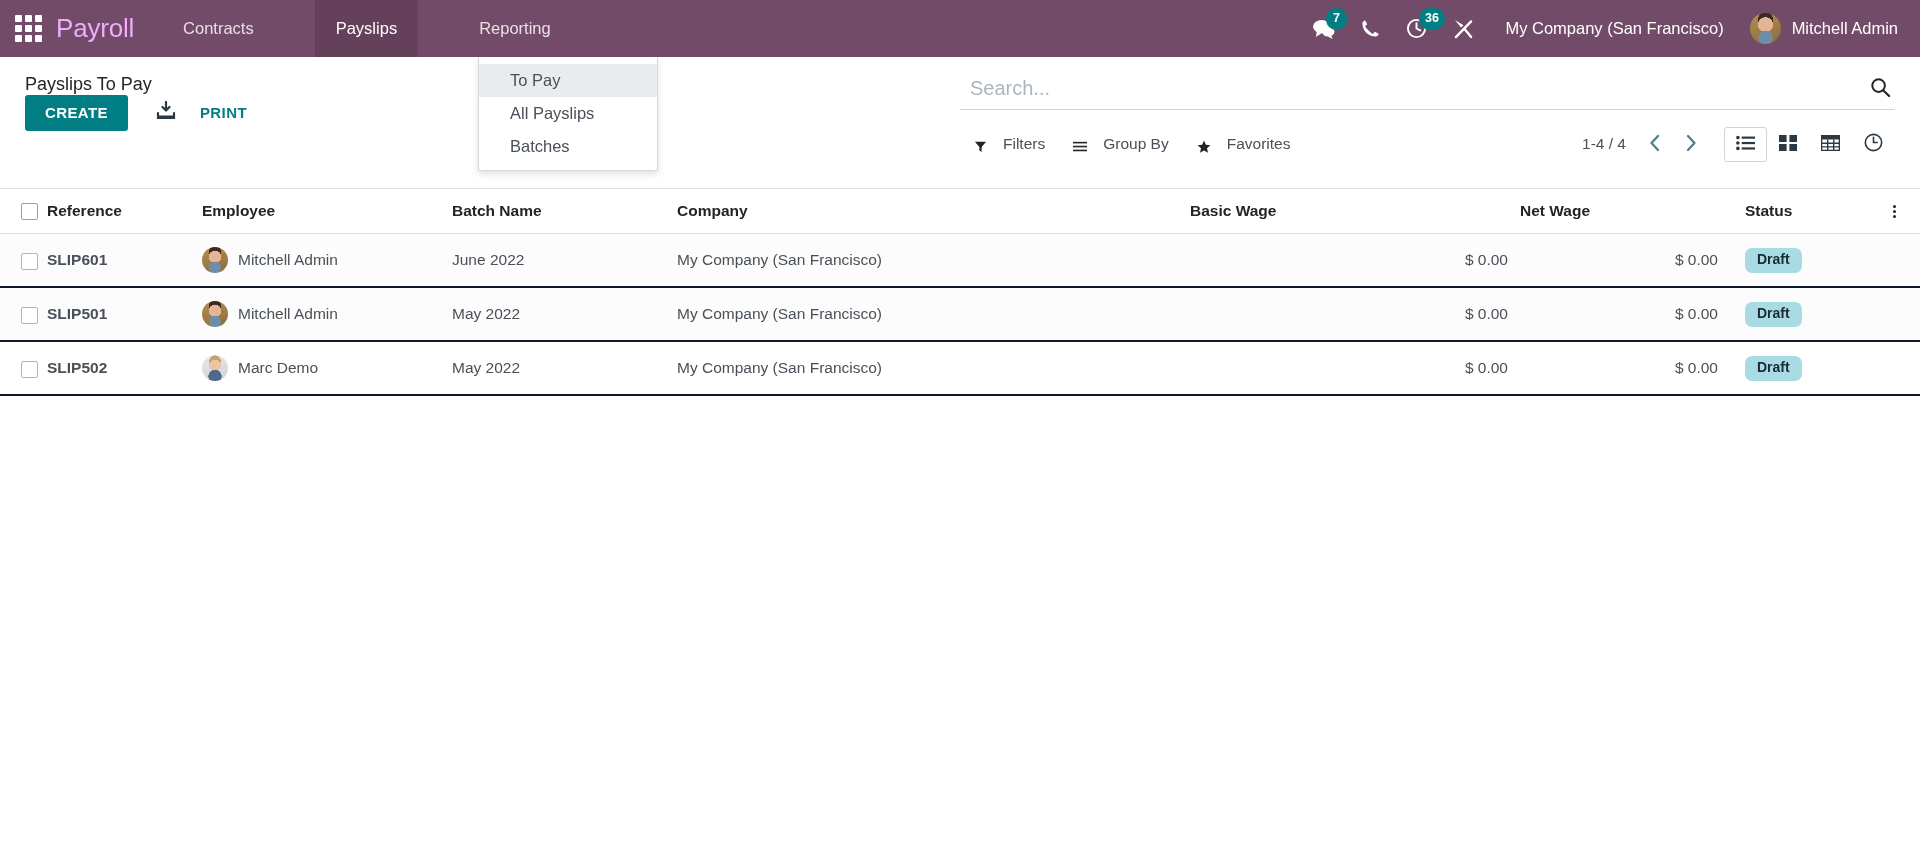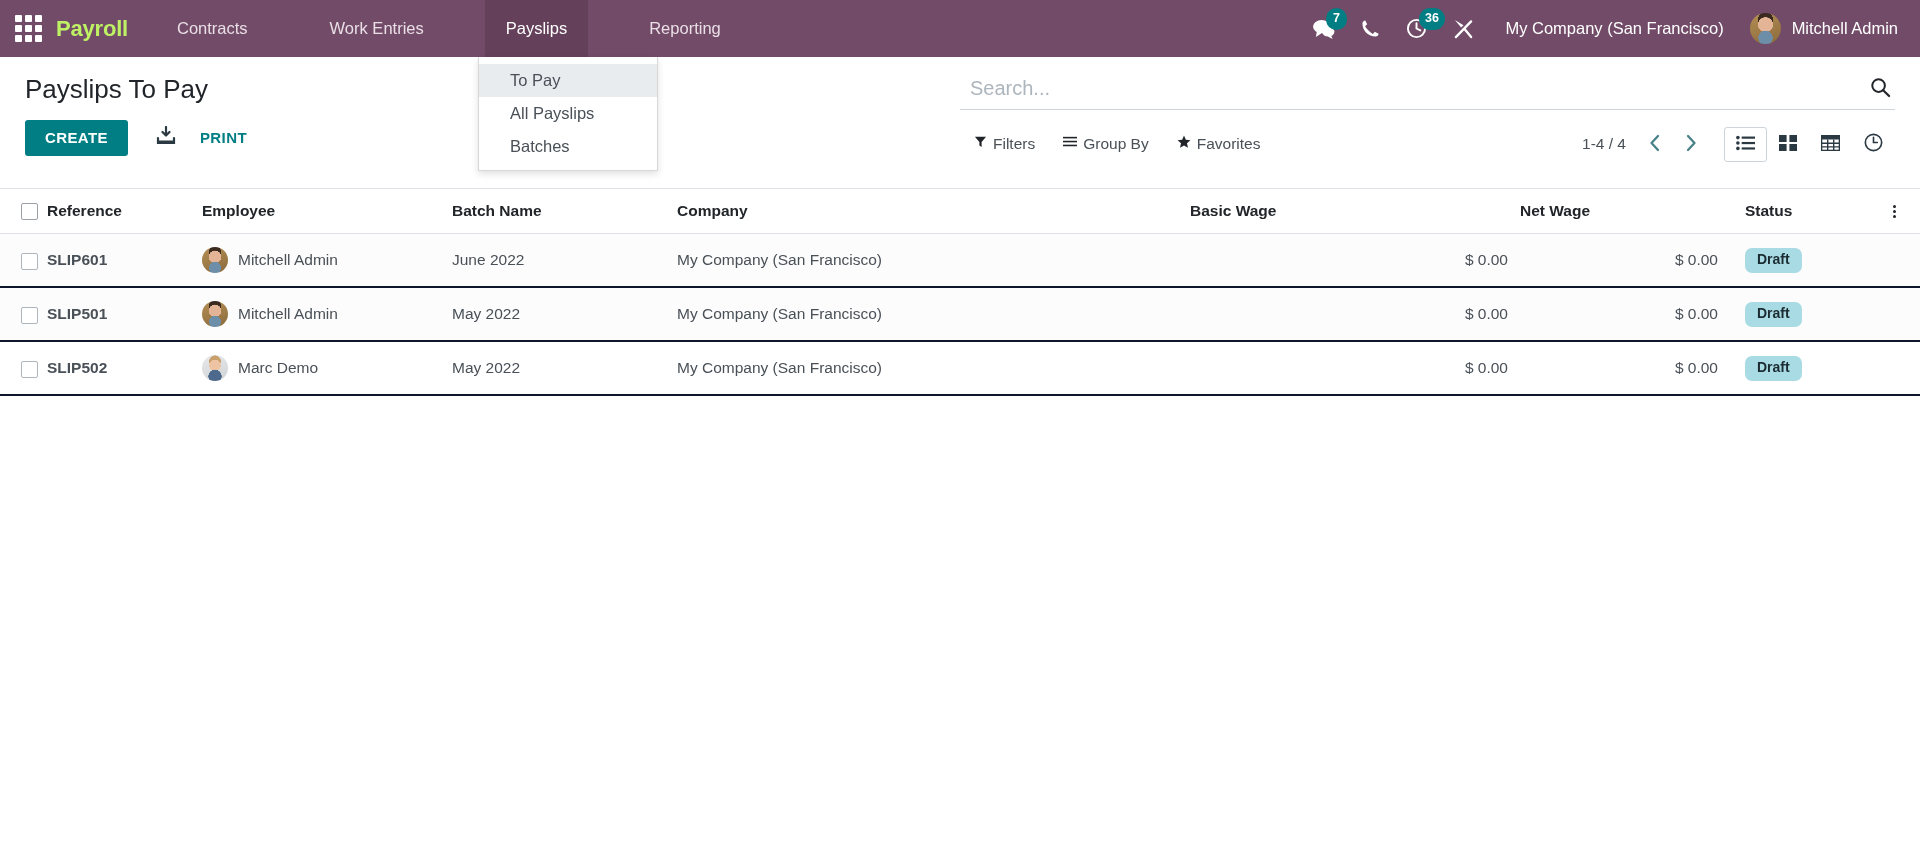--- a/index.html
+++ b/index.html
@@ -27,23 +27,23 @@
   }
   .apps-grid {
     display: grid;
     grid-template-columns: repeat(3, 7px);
     grid-template-rows: repeat(3, 7px);
     gap: 3px;
   }
   .apps-grid i { display: block; width: 7px; height: 7px; background: #fff; border-radius: 1px; }
 
   .brand {
-    color: #bef264;
-    font-size: 22px;
-    font-weight: bold;
+    color: #f0abfc;
+    font-size: 26px;
+    font-weight: normal;
     letter-spacing: -0.2px;
     padding-right: 28px;
     cursor: pointer;
     line-height: 57px;
   }
 
   .nav-items { display: flex; align-items: stretch; height: 57px; gap: 40px; }
   .nav-item {
     display: flex; align-items: center;
     padding: 0 21px;
@@ -150,25 +150,24 @@
     background: #fff;
     border-bottom: 1px solid #dee2e6;
     padding: 0;
     position: relative;
     height: 132px;
   }
   .cp-row { display: flex; align-items: flex-start; }
 
   .cp-left { width: 960px; padding: 18px 0 0 25px; }
   .page-title {
-    font-size: 26px;
+    font-size: 18px;
     color: #212529;
     font-weight: normal;
     line-height: 1.1;
-    margin-bottom: 16px;
   }
   .buttons-row { display: flex; align-items: center; gap: 0; }
   .btn-create {
     background: #00848b;
     background: #017e84;
     color: #fff;
     border: none;
     font-size: 15px;
     font-weight: bold;
     letter-spacing: 0.4px;
@@ -223,21 +222,21 @@
 
   .cp-tools {
     display: flex;
     align-items: center;
     padding-top: 15px;
   }
   .tool-btn {
     background: none; border: none;
     color: #495057;
     font-size: 15.5px;
-    display: flex; align-items: flex-start; gap: 6px;
+    display: flex; align-items: flex-end; gap: 16px;
     padding: 4px 14px;
     cursor: pointer;
     font-family: "Liberation Sans", sans-serif;
     white-space: nowrap;
   }
   .tool-btn svg { display:block; }
   .tools-spacer { flex: 1 1 auto; }
 
   .pager { display: flex; align-items: center; gap: 2px; }
   .pager-text { font-size: 15.5px; color: #495057; padding-right: 10px; white-space: nowrap; }
@@ -347,21 +346,20 @@
         <i></i>
         <i></i>
         <i></i>
     </span>
   </div>
 
   <div class="brand">Payroll</div>
 
   <div class="nav-items">
     <div class="nav-item">Contracts</div>
-    <div class="nav-item">Work Entries</div>
     <div class="nav-item active">Payslips</div>
     <div class="nav-item">Reporting</div>
   </div>
 
   <div class="nav-spacer"></div>
 
   <div class="sys-icons">
 
     <div class="sys-btn">
       <span>

